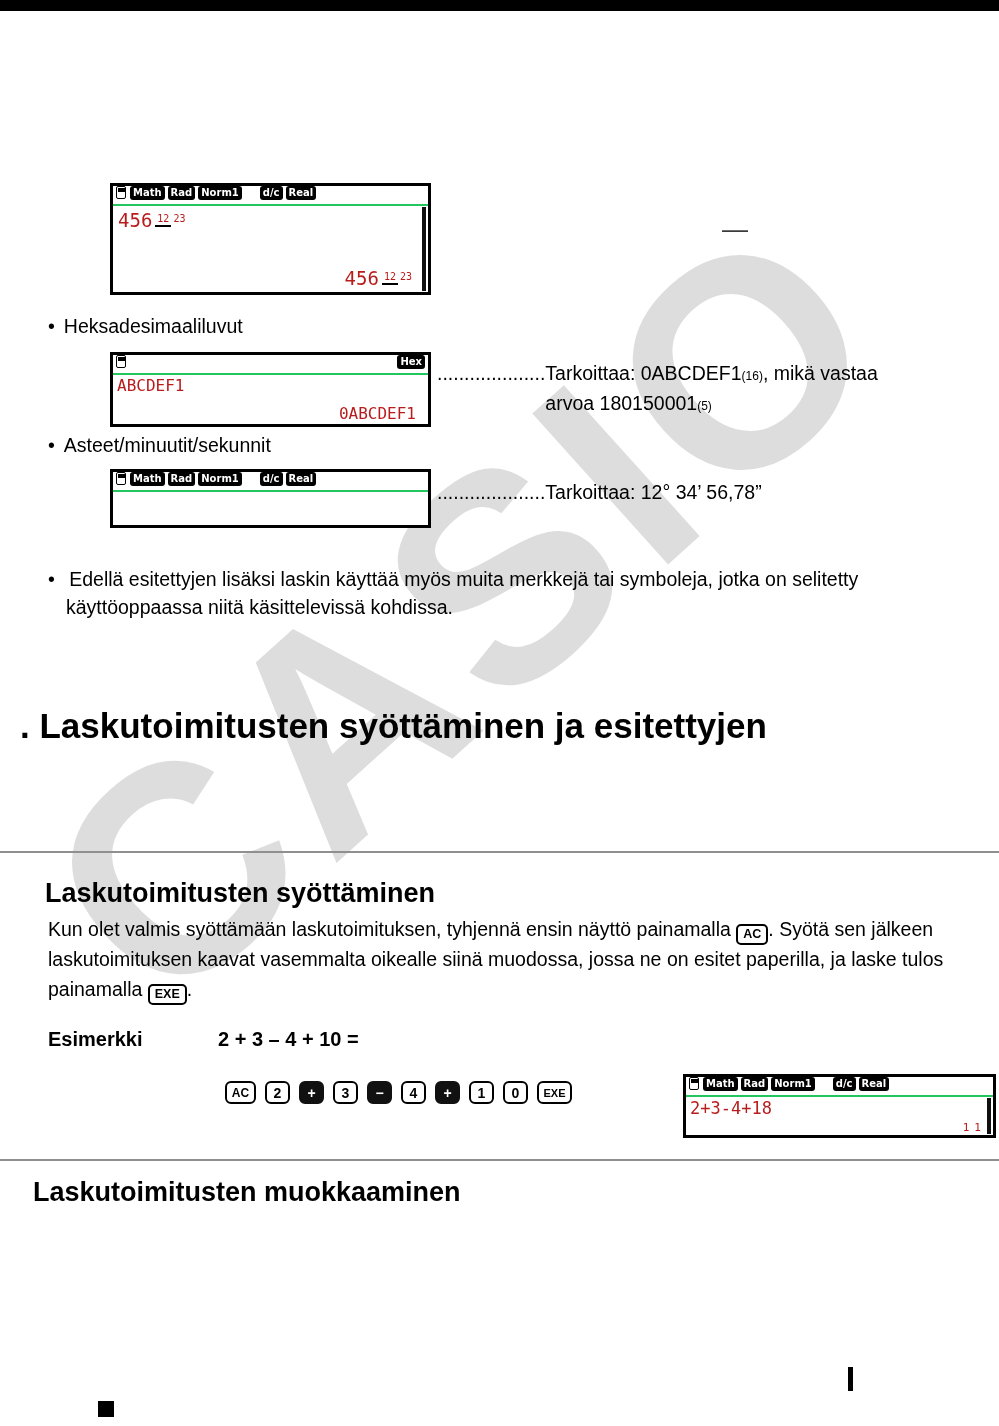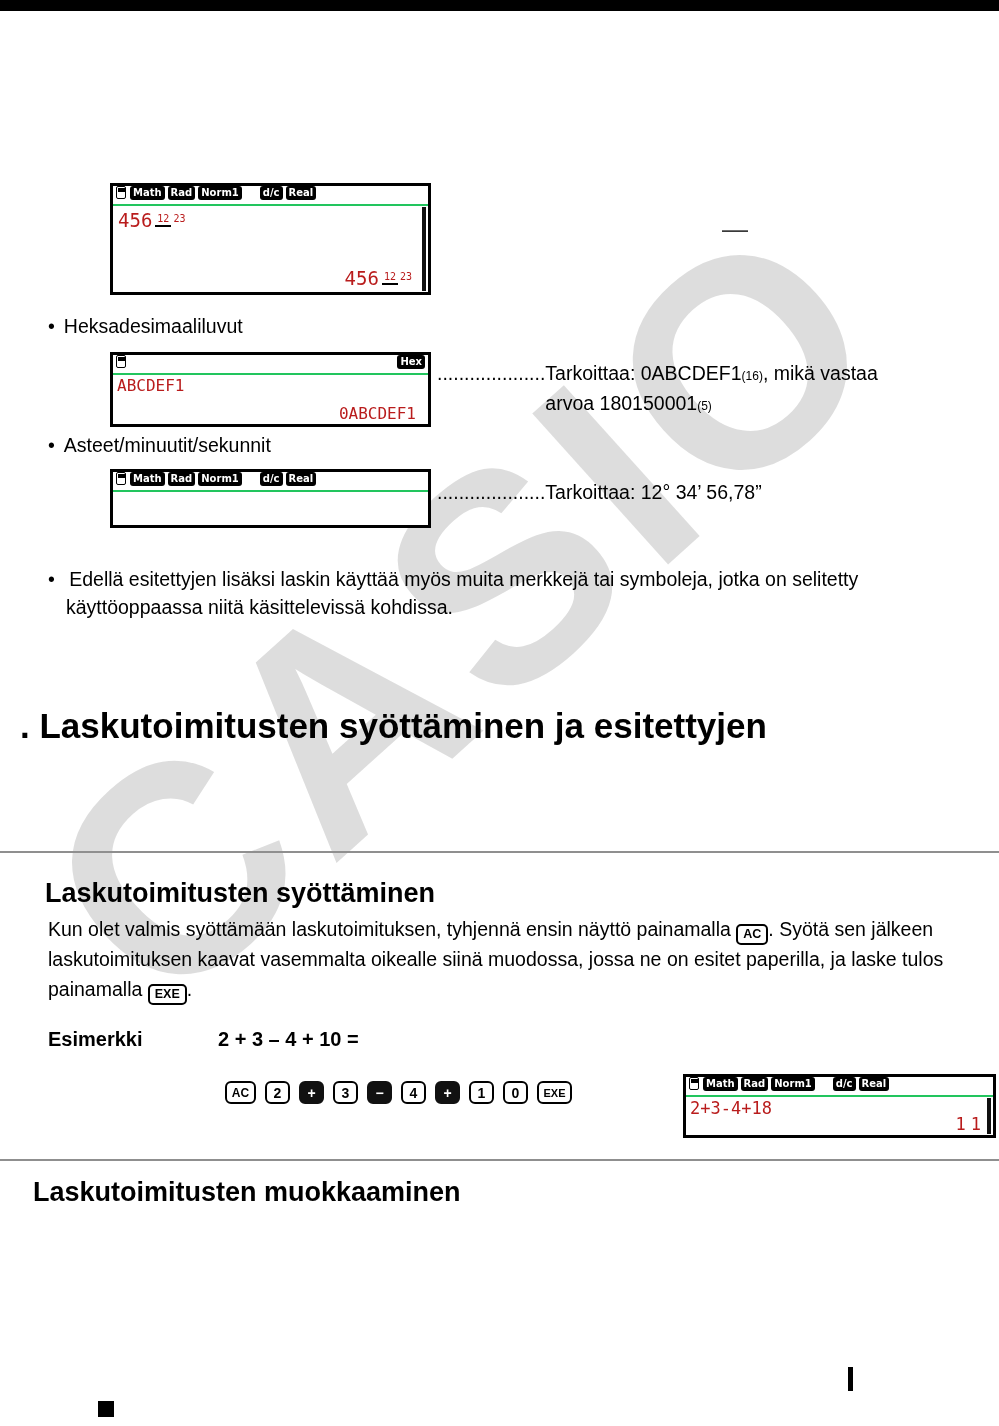--- a/index.html
+++ b/index.html
@@ -195,21 +195,21 @@
       <span class="battery"></span>
       <span class="badge">Math</span>
       <span class="badge">Rad</span>
       <span class="badge">Norm1</span>
       <span class="badge-space"></span>
       <span class="badge">d/c</span>
       <span class="badge">Real</span>
     </div>
     <div class="calc-body">
       <span class="scr-line-tl" style="font-size:17px;">2+3-4+18</span>
-      <span class="scr-line-br result-val" style="font-size:17px;">11</span>
+      <span class="scr-line-br result-val" style="font-size:11px;">11</span>
       <span class="scrollbar"></span>
     </div>
   </div>
 
   <div class="abs hr" style="top:1159px;"></div>
 
   <h2 class="abs section-h" style="left:33px; top:1177px; margin:0;">Laskutoimitusten muokkaaminen</h2>
 
   <div class="abs footer-bar" style="left:848px; top:1367px;"></div>
   <div class="abs footer-square" style="left:98px; top:1401px;"></div>

